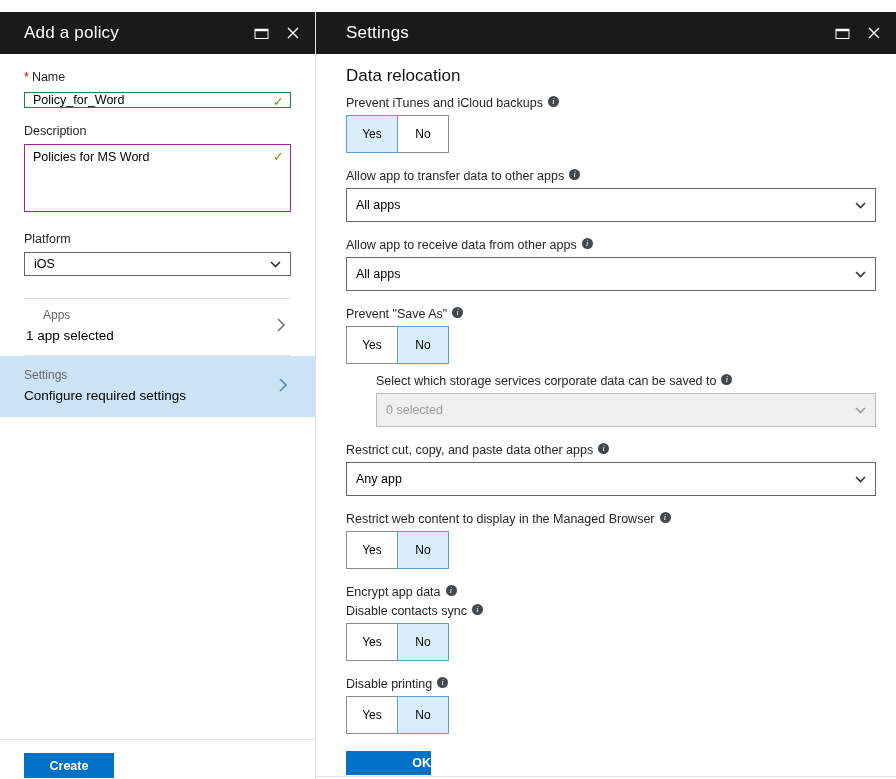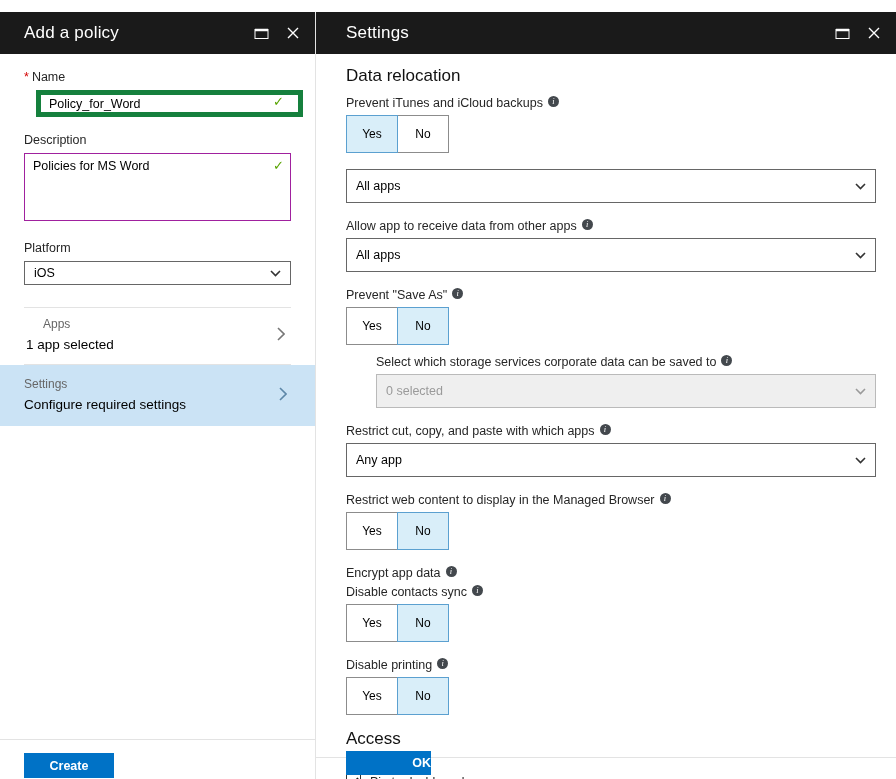--- a/index.html
+++ b/index.html
@@ -18,22 +18,22 @@
   .hdr-icons { display:flex; gap:16px; align-items:center; }
   .hdr-btn { width:16px; height:16px; display:flex; align-items:center; justify-content:center; cursor:pointer; }
 
   
   .lb-body { padding:16px 24px 0; }
   .field-label { font-size:12.5px; color:#262626; line-height:15px; margin-bottom:5px; }
   .req { color:#d40000; margin-right:3px; }
 
   .input-wrap { position:relative; margin-bottom:16px; }
   .input-wrap input {
-    width:100%; height:27px; border:5px solid #15803d; padding:0 24px 0 8px;
-    font-size:12.5px; font-family:inherit; color:#000; outline:none;margin-left:12px;
+    width:100%; height:16px; border:1px solid #15803d; padding:0 24px 0 8px;
+    font-size:12.5px; font-family:inherit; color:#000; outline:none;
   }
   .textarea-wrap { position:relative; margin-bottom:20px; }
   .textarea-wrap textarea {
     width:100%; height:68px; border:1px solid #a0219e; padding:5px 16px 5px 8px;
     font-size:12.5px; font-family:inherit; color:#000; resize:none; outline:none; display:block;
   }
   .valid-check { position:absolute; right:7px; color:#57a300; font-weight:bold; font-size:13px; }
   .input-wrap .valid-check { top:4px; }
   .textarea-wrap .valid-check { top:5px; }
   .valid-check::before { content:"\2713"; }
@@ -195,20 +195,24 @@
 
       <div class="ctl-label">
         <span>Prevent iTunes and iCloud backups</span>
           <span class="info-icon"></span>
       </div>
       <div class="toggle">
         <div class="toggle-btn selected">Yes</div>
         <div class="toggle-btn">No</div>
       </div>
 
+      <div class="ctl-label">
+        <span>Allow app to transfer data to other apps</span>
+          <span class="info-icon"></span>
+      </div>
       <div class="dropdown">
         <span>All apps</span>
         <svg width="11" height="7" viewBox="0 0 11 7">
             <path d="M1 1l4.5 4.5L10 1" fill="none" stroke="#333" stroke-width="1.6"></path>
           </svg>
       </div>
 
       <div class="ctl-label">
         <span>Allow app to receive data from other apps</span>
           <span class="info-icon"></span>
@@ -236,21 +240,21 @@
         </div>
         <div class="dropdown disabled">
           <span>0 selected</span>
           <svg width="11" height="7" viewBox="0 0 11 7">
               <path d="M1 1l4.5 4.5L10 1" fill="none" stroke="#9a9a9a" stroke-width="1.6"></path>
             </svg>
         </div>
       </div>
 
       <div class="ctl-label">
-        <span>Restrict cut, copy, and paste with which apps</span>
+        <span>Restrict cut, copy, and paste data other apps</span>
           <span class="info-icon"></span>
       </div>
       <div class="dropdown">
         <span>Any app</span>
         <svg width="11" height="7" viewBox="0 0 11 7">
             <path d="M1 1l4.5 4.5L10 1" fill="none" stroke="#333" stroke-width="1.6"></path>
           </svg>
       </div>
 
       <div class="ctl-label">

